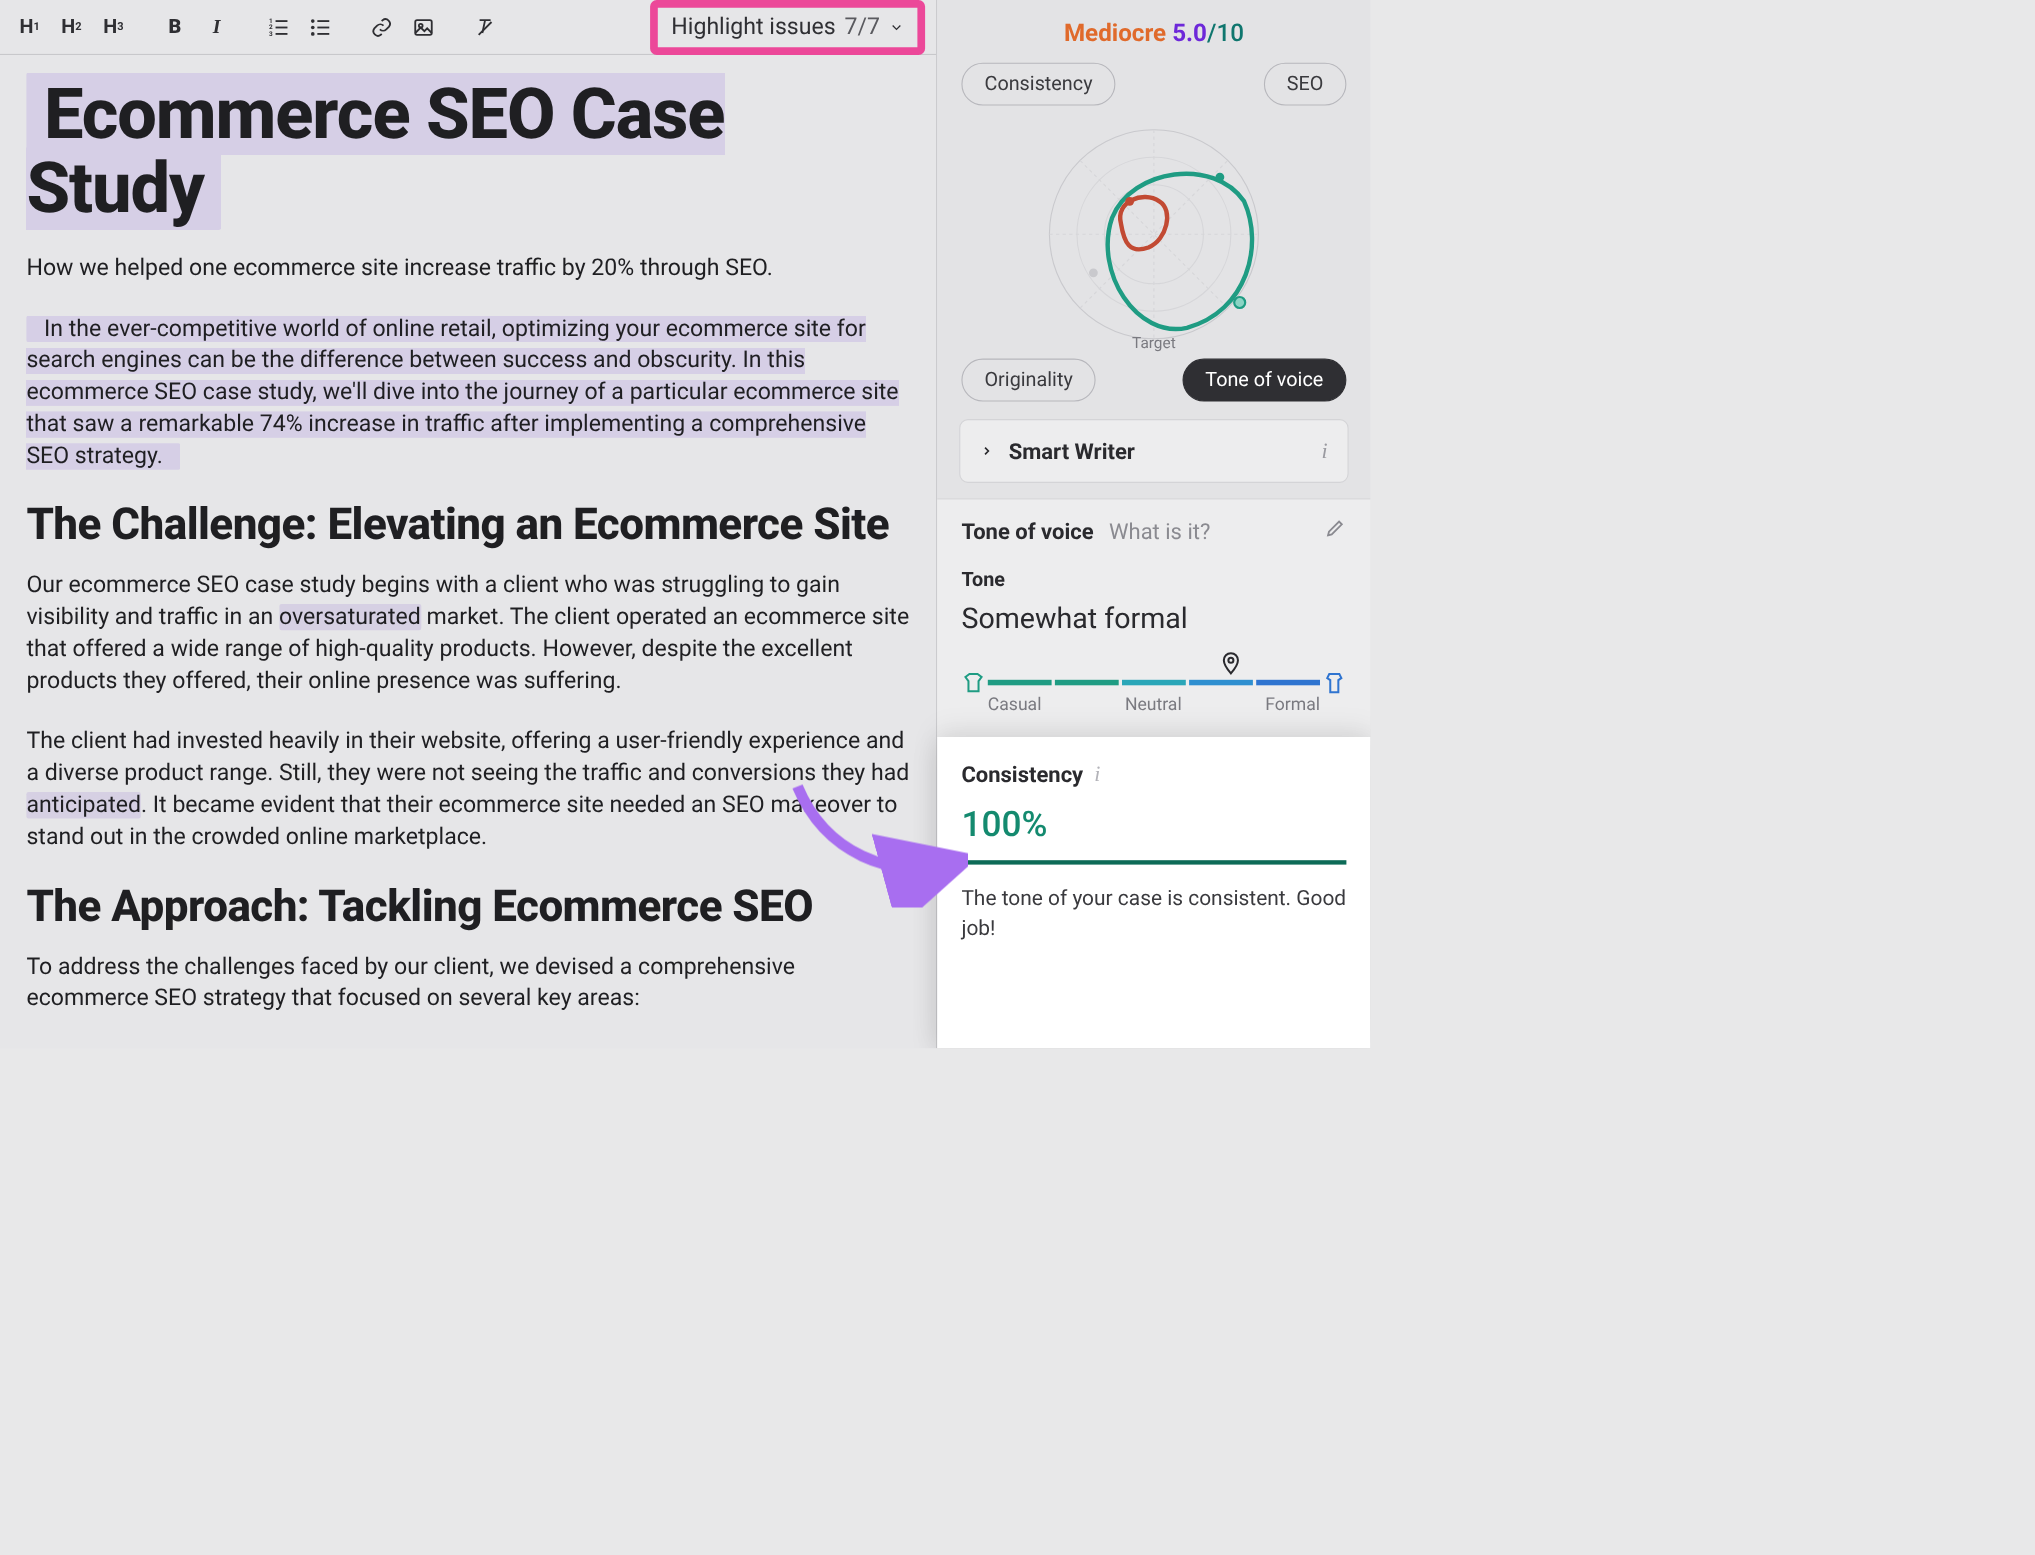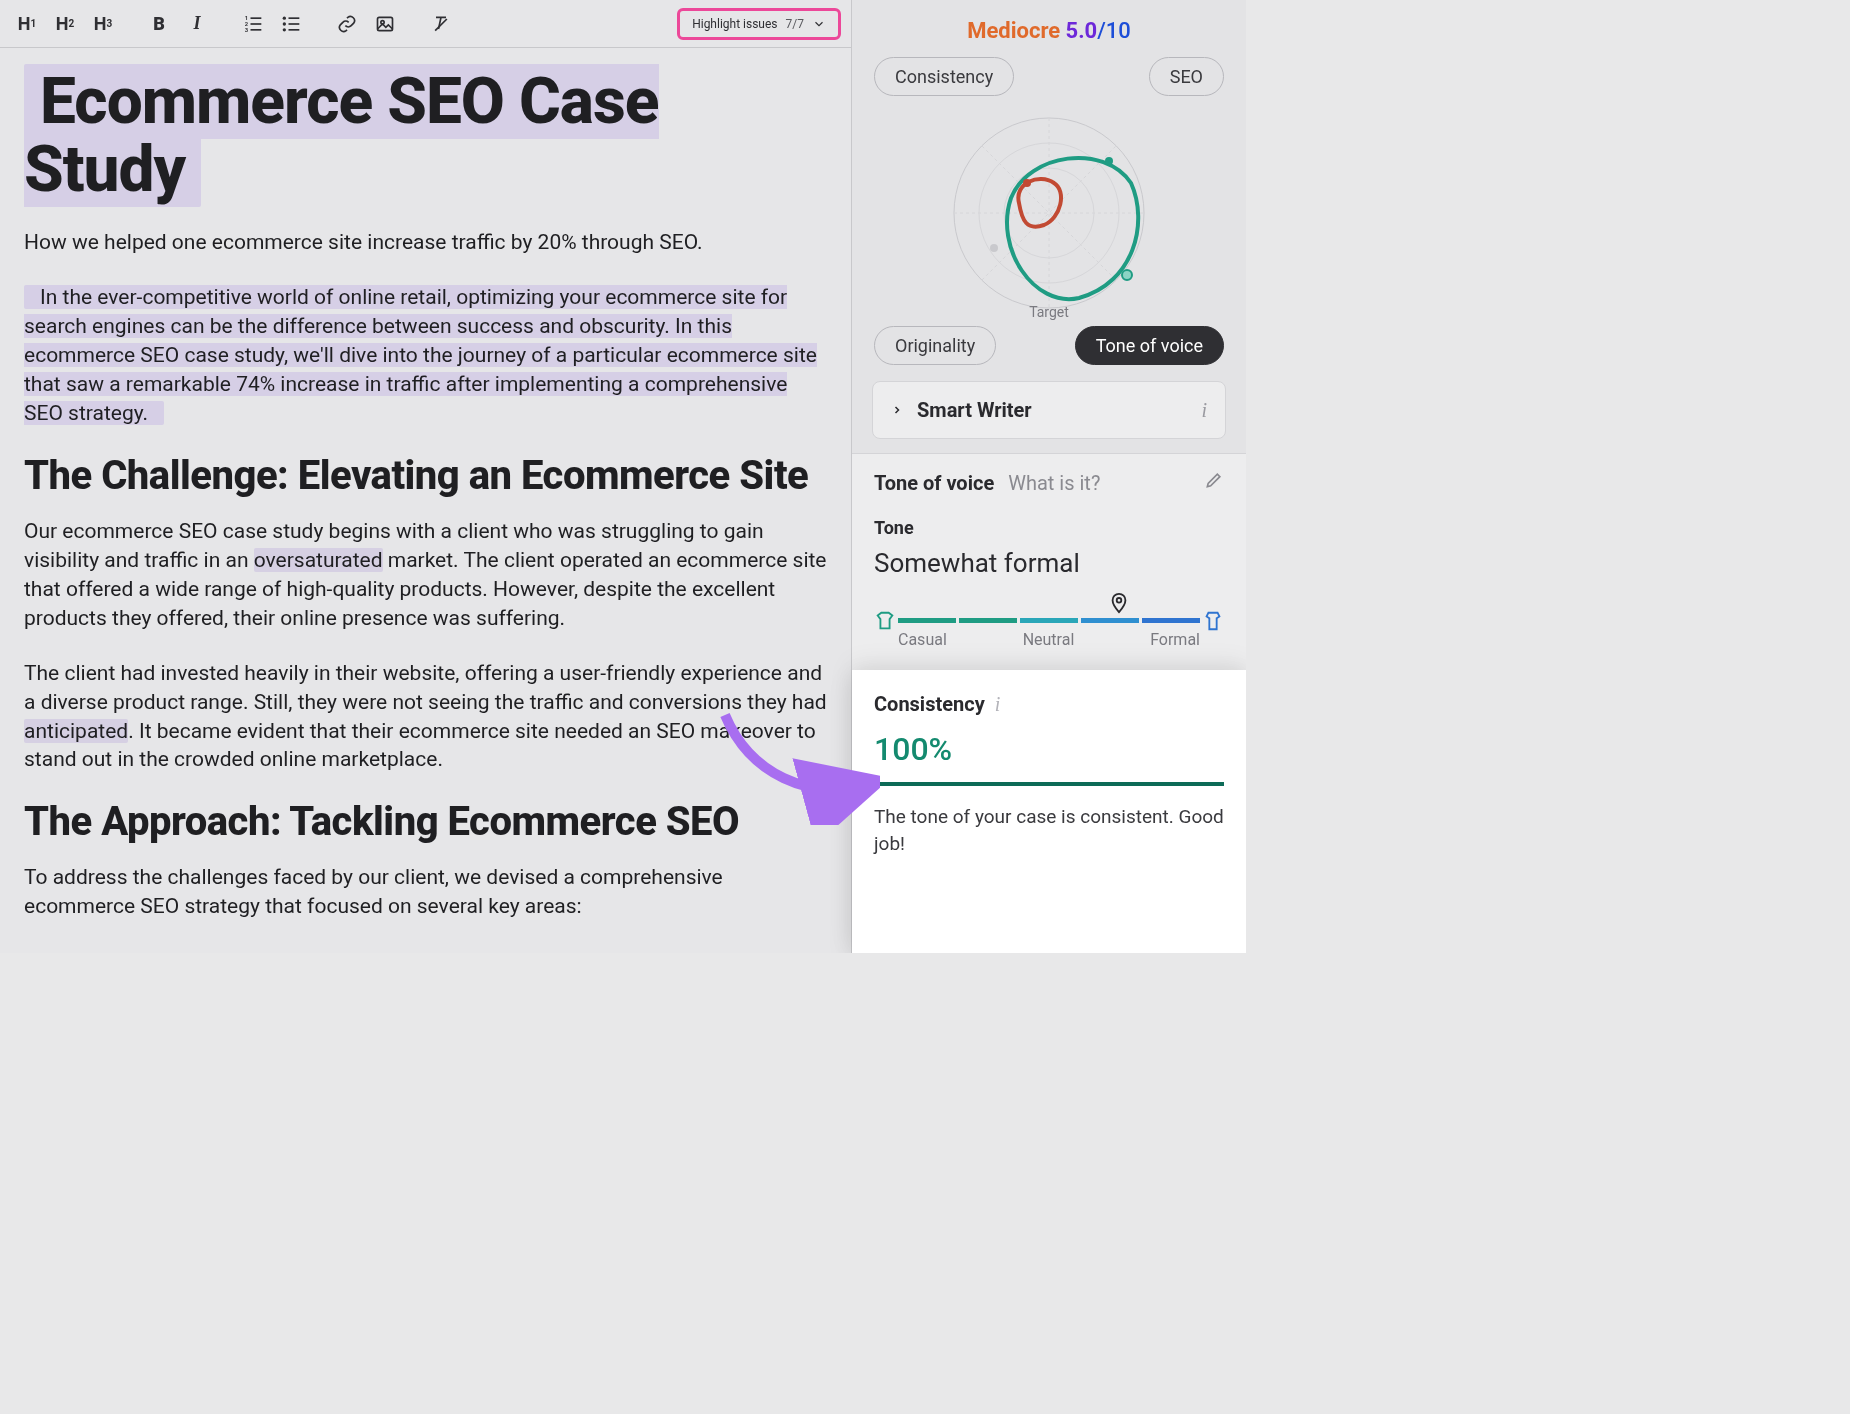--- a/index.html
+++ b/index.html
@@ -40,24 +40,24 @@
   }
   .tb-btn sub { font-size: 10px; font-weight: 700; }
   .tb-sep { width: 14px; }
   .tb-btn svg { width: 20px; height: 20px; stroke: #2f2f33; fill: none; stroke-width: 2; }
   .tb-btn.icon-fill svg { fill:#2f2f33; stroke:none;}
   .highlight-dd {
     margin-left: auto;
     display: flex;
     align-items: center;
     gap: 8px;
-    border: 3px solid #ec4899;
+    border: 7px solid #ec4899;
     border-radius: 6px;
     padding: 6px 12px;
-    font-size: 12px;
+    font-size: 21px;
     color: #2f2f33;
     cursor: pointer;
     background: #e6e6e8;
   }
   .highlight-dd .count { color:#5a5a5f; }
   .chev { width:14px; height:14px; }
   .doc {
     padding: 12px 24px 40px 24px;
     overflow: hidden;
     font-size: 21px;
@@ -89,21 +89,21 @@
     background:#e3e3e5;
   }
   .score {
     text-align:center;
     padding: 18px 0 6px 0;
     font-size:22px;
     font-weight:700;
   }
   .score .lbl { color:#e06a2b; }
   .score .val { color:#6d28d9; }
-  .score .max { color:#1d4ed8; font-weight:500;}
+  .score .max { color:#0f766e; font-weight:500;}
   .pills-row {
     display:flex; justify-content:space-between;
     padding: 8px 22px 0 22px;
     gap:10px;
   }
   .pill {
     border:1.5px solid #b7b7bc;
     border-radius: 999px;
     padding: 8px 20px;
     font-size:18px;

